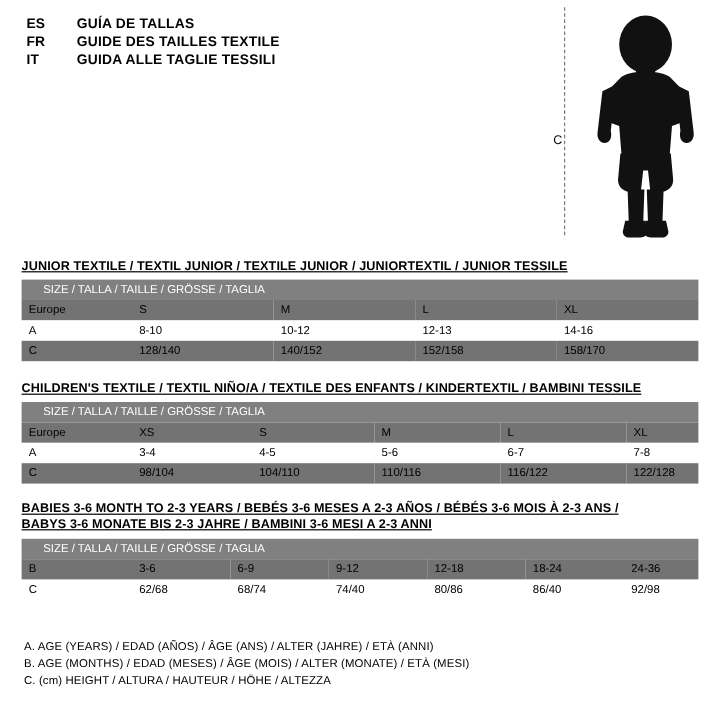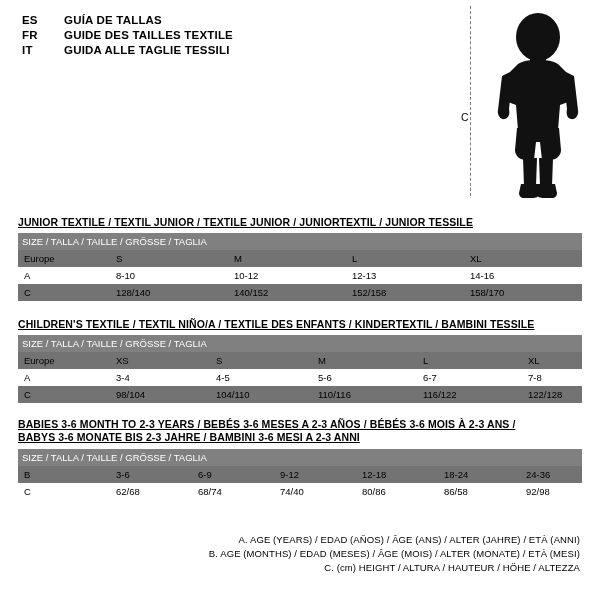--- a/index.html
+++ b/index.html
@@ -102,36 +102,35 @@
     font-size: 9.5px;
     padding: 3px 0 3px 6px;
     vertical-align: middle;
     line-height: 11px;
   }
   tr.head-row td {
     background: #808080;
     color: #ffffff;
     font-size: 9.5px;
     font-weight: normal;
-    padding: 3px 0 3px 4px;
+    padding: 3px 0 3px 18px;
   }
   tr.shaded td {
     background: #737373;
   }
   tr.plain td {
     background: #ffffff;
   }
 
   
   .legend {
     position: absolute;
     left: 20px;
     top: 533px;
     width: 560px;
-    text-align: right;
   }
   .legend div {
     font-size: 9.5px;
     line-height: 14px;
     letter-spacing: 0.1px;
   }
 </style>
 </head>
 <body>
 
@@ -292,21 +291,21 @@
           <td>12-18</td>
           <td>18-24</td>
           <td>24-36</td>
         </tr>
         <tr class="plain">
           <td>C</td>
           <td>62/68</td>
           <td>68/74</td>
           <td>74/40</td>
           <td>80/86</td>
-          <td>86/58</td>
+          <td>86/40</td>
           <td>92/98</td>
         </tr>
       </tbody>
     </table>
   </div>
 
   <div class="legend">
     <div>A. AGE (YEARS) / EDAD (AÑOS) / ÂGE (ANS) / ALTER (JAHRE) / ETÀ (ANNI)</div>
     <div>B. AGE (MONTHS) / EDAD (MESES) / ÂGE (MOIS) / ALTER (MONATE) / ETÀ (MESI)</div>
     <div>C. (cm) HEIGHT / ALTURA / HAUTEUR / HÖHE / ALTEZZA</div>

